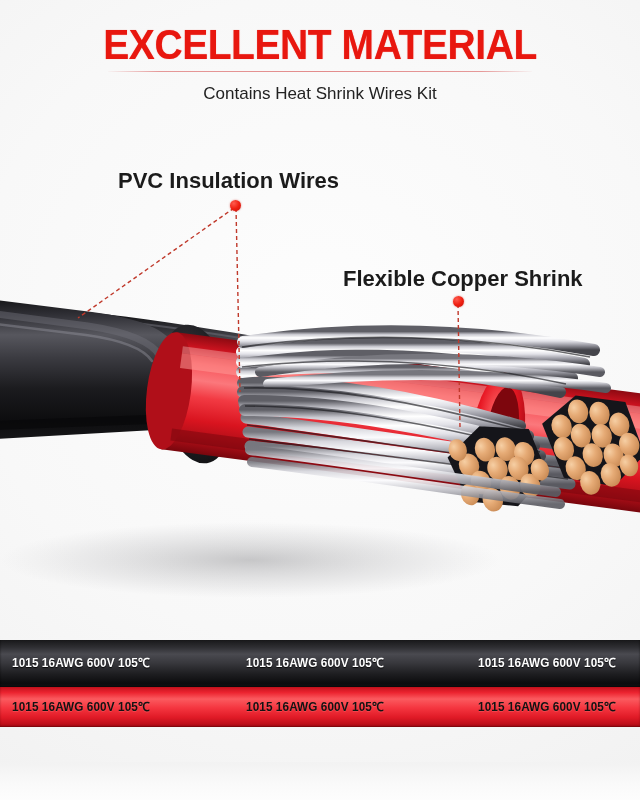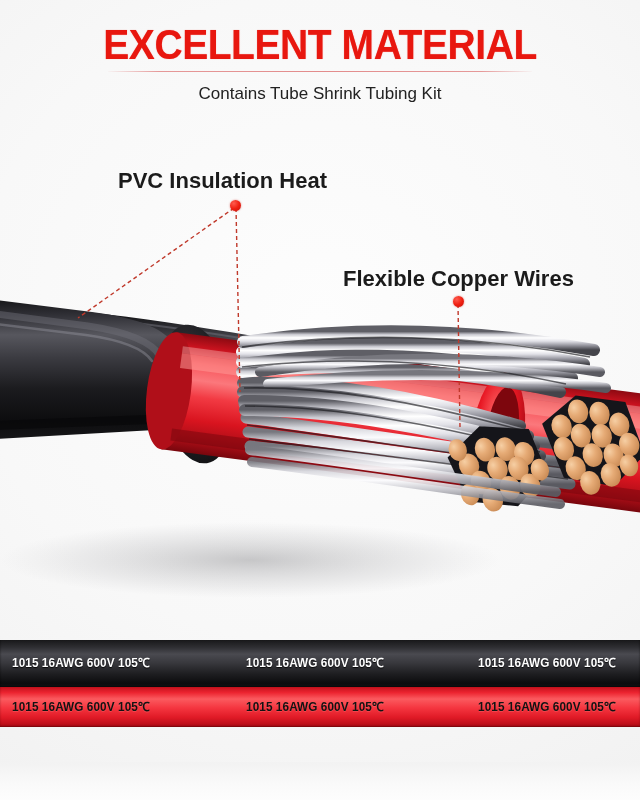--- a/index.html
+++ b/index.html
@@ -189,21 +189,21 @@
   }
 </style>
 </head>
 <body>
 
 <div id="page">
 
   <div class="header">
     <div class="title">EXCELLENT MATERIAL</div>
     <div class="title-rule"></div>
-    <div class="subtitle">Contains Tube Shrink Tubing Kit</div>
+    <div class="subtitle">Contains Heat Shrink Wires Kit</div>
   </div>
 
   <svg class="art" width="640" height="800" viewBox="0 0 640 800">
     <defs>
 
       <linearGradient id="gJacketTop" x1="0" y1="0" x2="0" y2="1">
         <stop offset="0%" stop-color="#101012"></stop>
         <stop offset="14%" stop-color="#2e2e33"></stop>
         <stop offset="30%" stop-color="#55555c"></stop>
         <stop offset="46%" stop-color="#3c3c42"></stop>
@@ -412,24 +412,24 @@
         <line x1="234" y1="208" x2="78" y2="318"></line>
 
         <line x1="236" y1="208" x2="240" y2="392"></line>
 
         <line x1="458" y1="304" x2="460" y2="428"></line>
       </g>
 
     </g>
   </svg>
 
-  <div class="callout-label callout-pvc">PVC Insulation Heat</div>
+  <div class="callout-label callout-pvc">PVC Insulation Wires</div>
   <div class="lead-dot dot-pvc"></div>
 
-  <div class="callout-label callout-copper">Flexible Copper Wires</div>
+  <div class="callout-label callout-copper">Flexible Copper Shrink</div>
   <div class="lead-dot dot-cu"></div>
 
   <div class="spec-bars">
 
     <div class="spec-bar spec-bar-black"></div>
     <div class="spec-bar spec-bar-red"></div>
 
     <div class="spec-text spec-text-on-black st-b1">1015 16AWG 600V 105℃</div>
     <div class="spec-text spec-text-on-black st-b2">1015 16AWG 600V 105℃</div>
     <div class="spec-text spec-text-on-black st-b3">1015 16AWG 600V 105℃</div>

